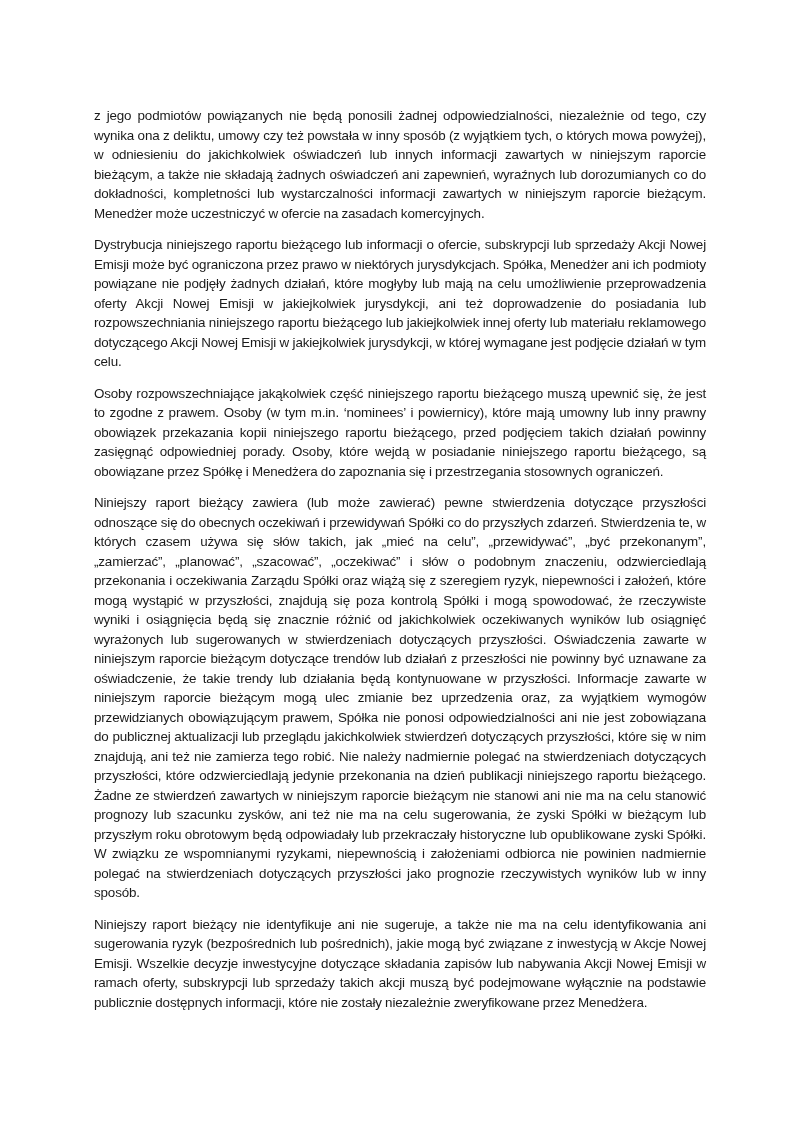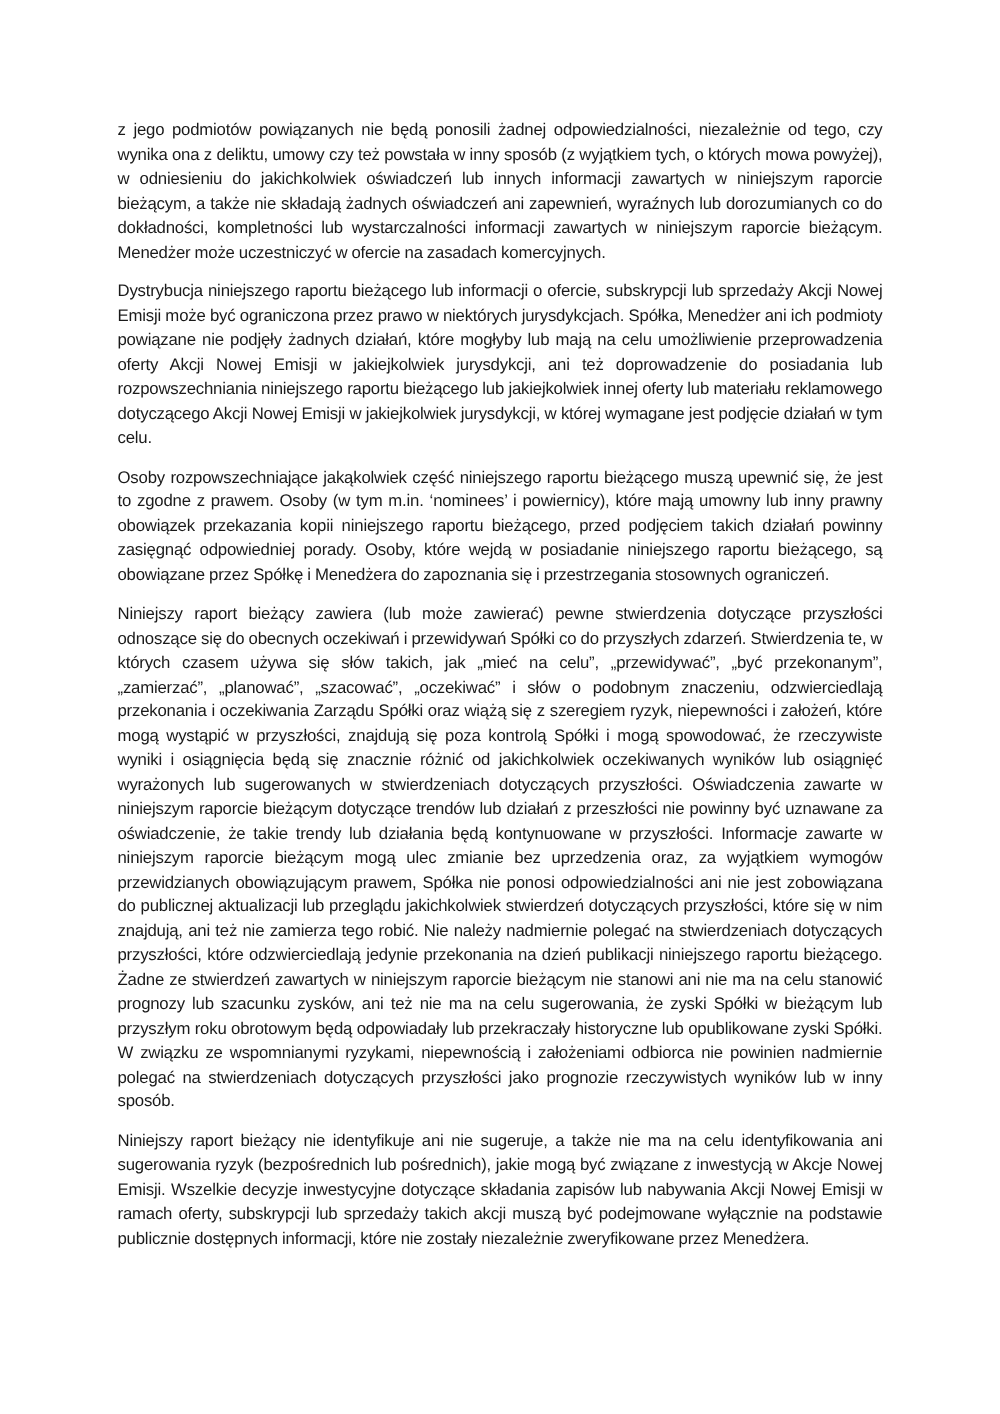--- a/index.html
+++ b/index.html
@@ -1,20 +1,20 @@
 <!DOCTYPE html>
 <html><head>
 <meta charset="utf-8">
 <style>
   html, body { margin: 0; padding: 0; background: #ffffff; }
   body { width: 800px; height: 1131px; position: relative; overflow: hidden; }
   .page {
     position: absolute;
     left: 94px;
-    top: 94px;
+    top: 106px;
     width: 612px;
     font-family: "Liberation Sans", sans-serif;
     font-size: 13.4px;
     line-height: 19.5px;
     color: #1a1a1a;
     text-align: justify;
     letter-spacing: -0.15px;
     word-spacing: -0.3px;
   }
   .page p { margin: 0 0 12px 0; }

